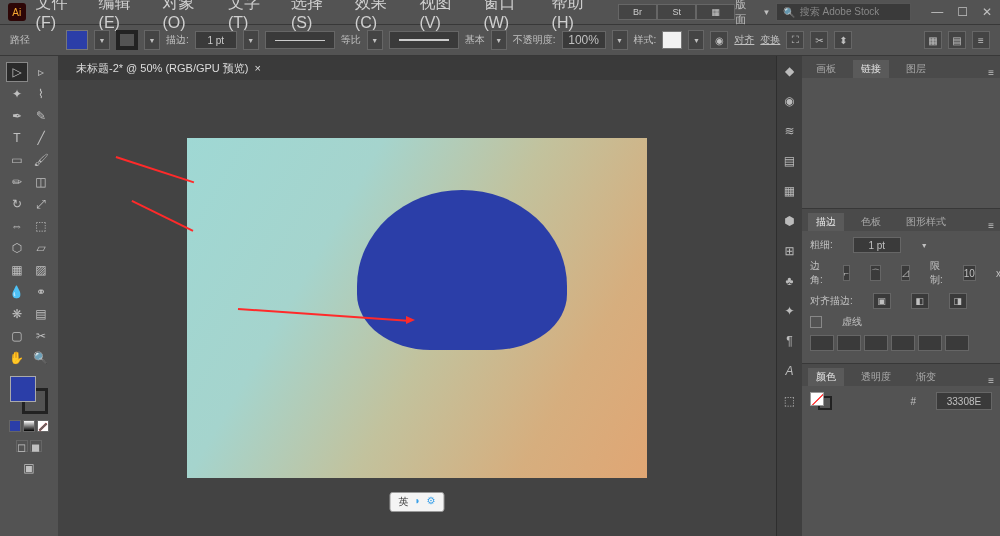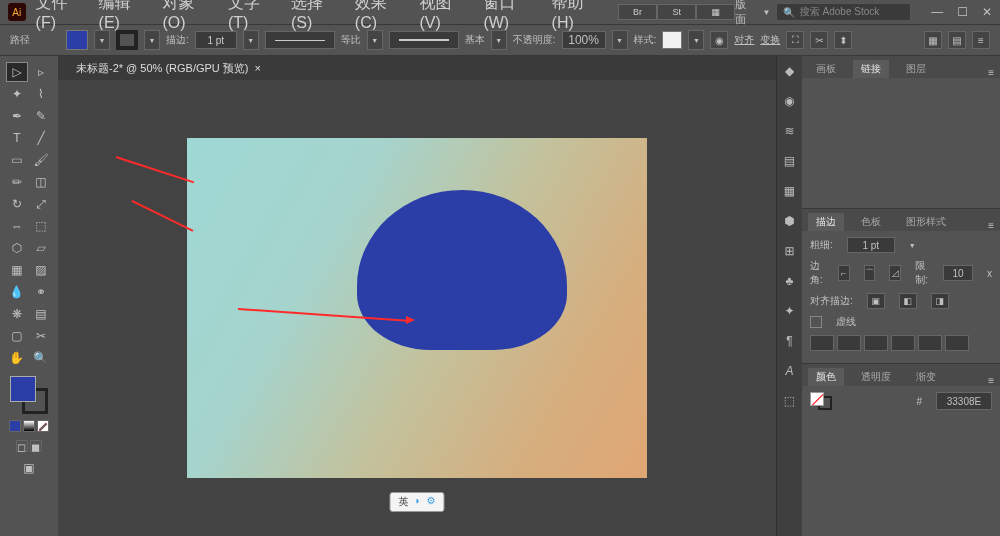--- a/index.html
+++ b/index.html
@@ -42,21 +42,21 @@
 .arrow-head{position:absolute;width:0;height:0;border-left:9px solid #ff2a2a;border-top:4px solid transparent;border-bottom:4px solid transparent}
 .status-bar{height:22px;background:#3a3a3a;display:flex;align-items:center;padding:0 8px;font-size:10px;gap:18px}
 .lang-pill{position:absolute;bottom:24px;left:50%;transform:translateX(-50%);background:#f4f4f4;border:1px solid #999;border-radius:3px;padding:2px 8px;display:flex;gap:6px;font-size:10px;color:#333}
 .right-col{width:26px;background:#3f3f3f;border-left:1px solid #2e2e2e;display:flex;flex-direction:column;align-items:center;padding-top:6px;gap:12px}
 .right-col .ic{width:18px;height:18px;display:flex;align-items:center;justify-content:center;font-size:12px;color:#bbb}
 .panels{width:198px;background:#535353;display:flex;flex-direction:column;font-size:10px}
 .panel-tabs{height:22px;display:flex;align-items:flex-end;gap:9px;padding:0 6px;background:#4a4a4a}
 .ptab{padding:2px 8px;color:#aaa}
 .ptab.act{background:#5a5a5a;color:#e8e8e8}
 .panel-body{padding:6px 8px;background:#535353}
-.prow{display:flex;align-items:center;gap:14px;margin-bottom:6px;font-size:10px}
+.prow{display:flex;align-items:center;gap:20px;margin-bottom:6px;font-size:10px}
 .nin{width:48px;height:16px;background:#3a3a3a;border:1px solid #666;display:flex;align-items:center;justify-content:center}
 .cap-btn{width:18px;height:16px;background:#3a3a3a;border:1px solid #666;display:flex;align-items:center;justify-content:center;font-size:9px}
 .spacer{flex:1}
 .blank{height:130px}
 .divider{height:1px;background:#383838}
 .color-hex{height:18px;background:#3a3a3a;border:1px solid #666;width:56px;display:flex;align-items:center;justify-content:center}
 </style>
 </head>
 <body>
 

